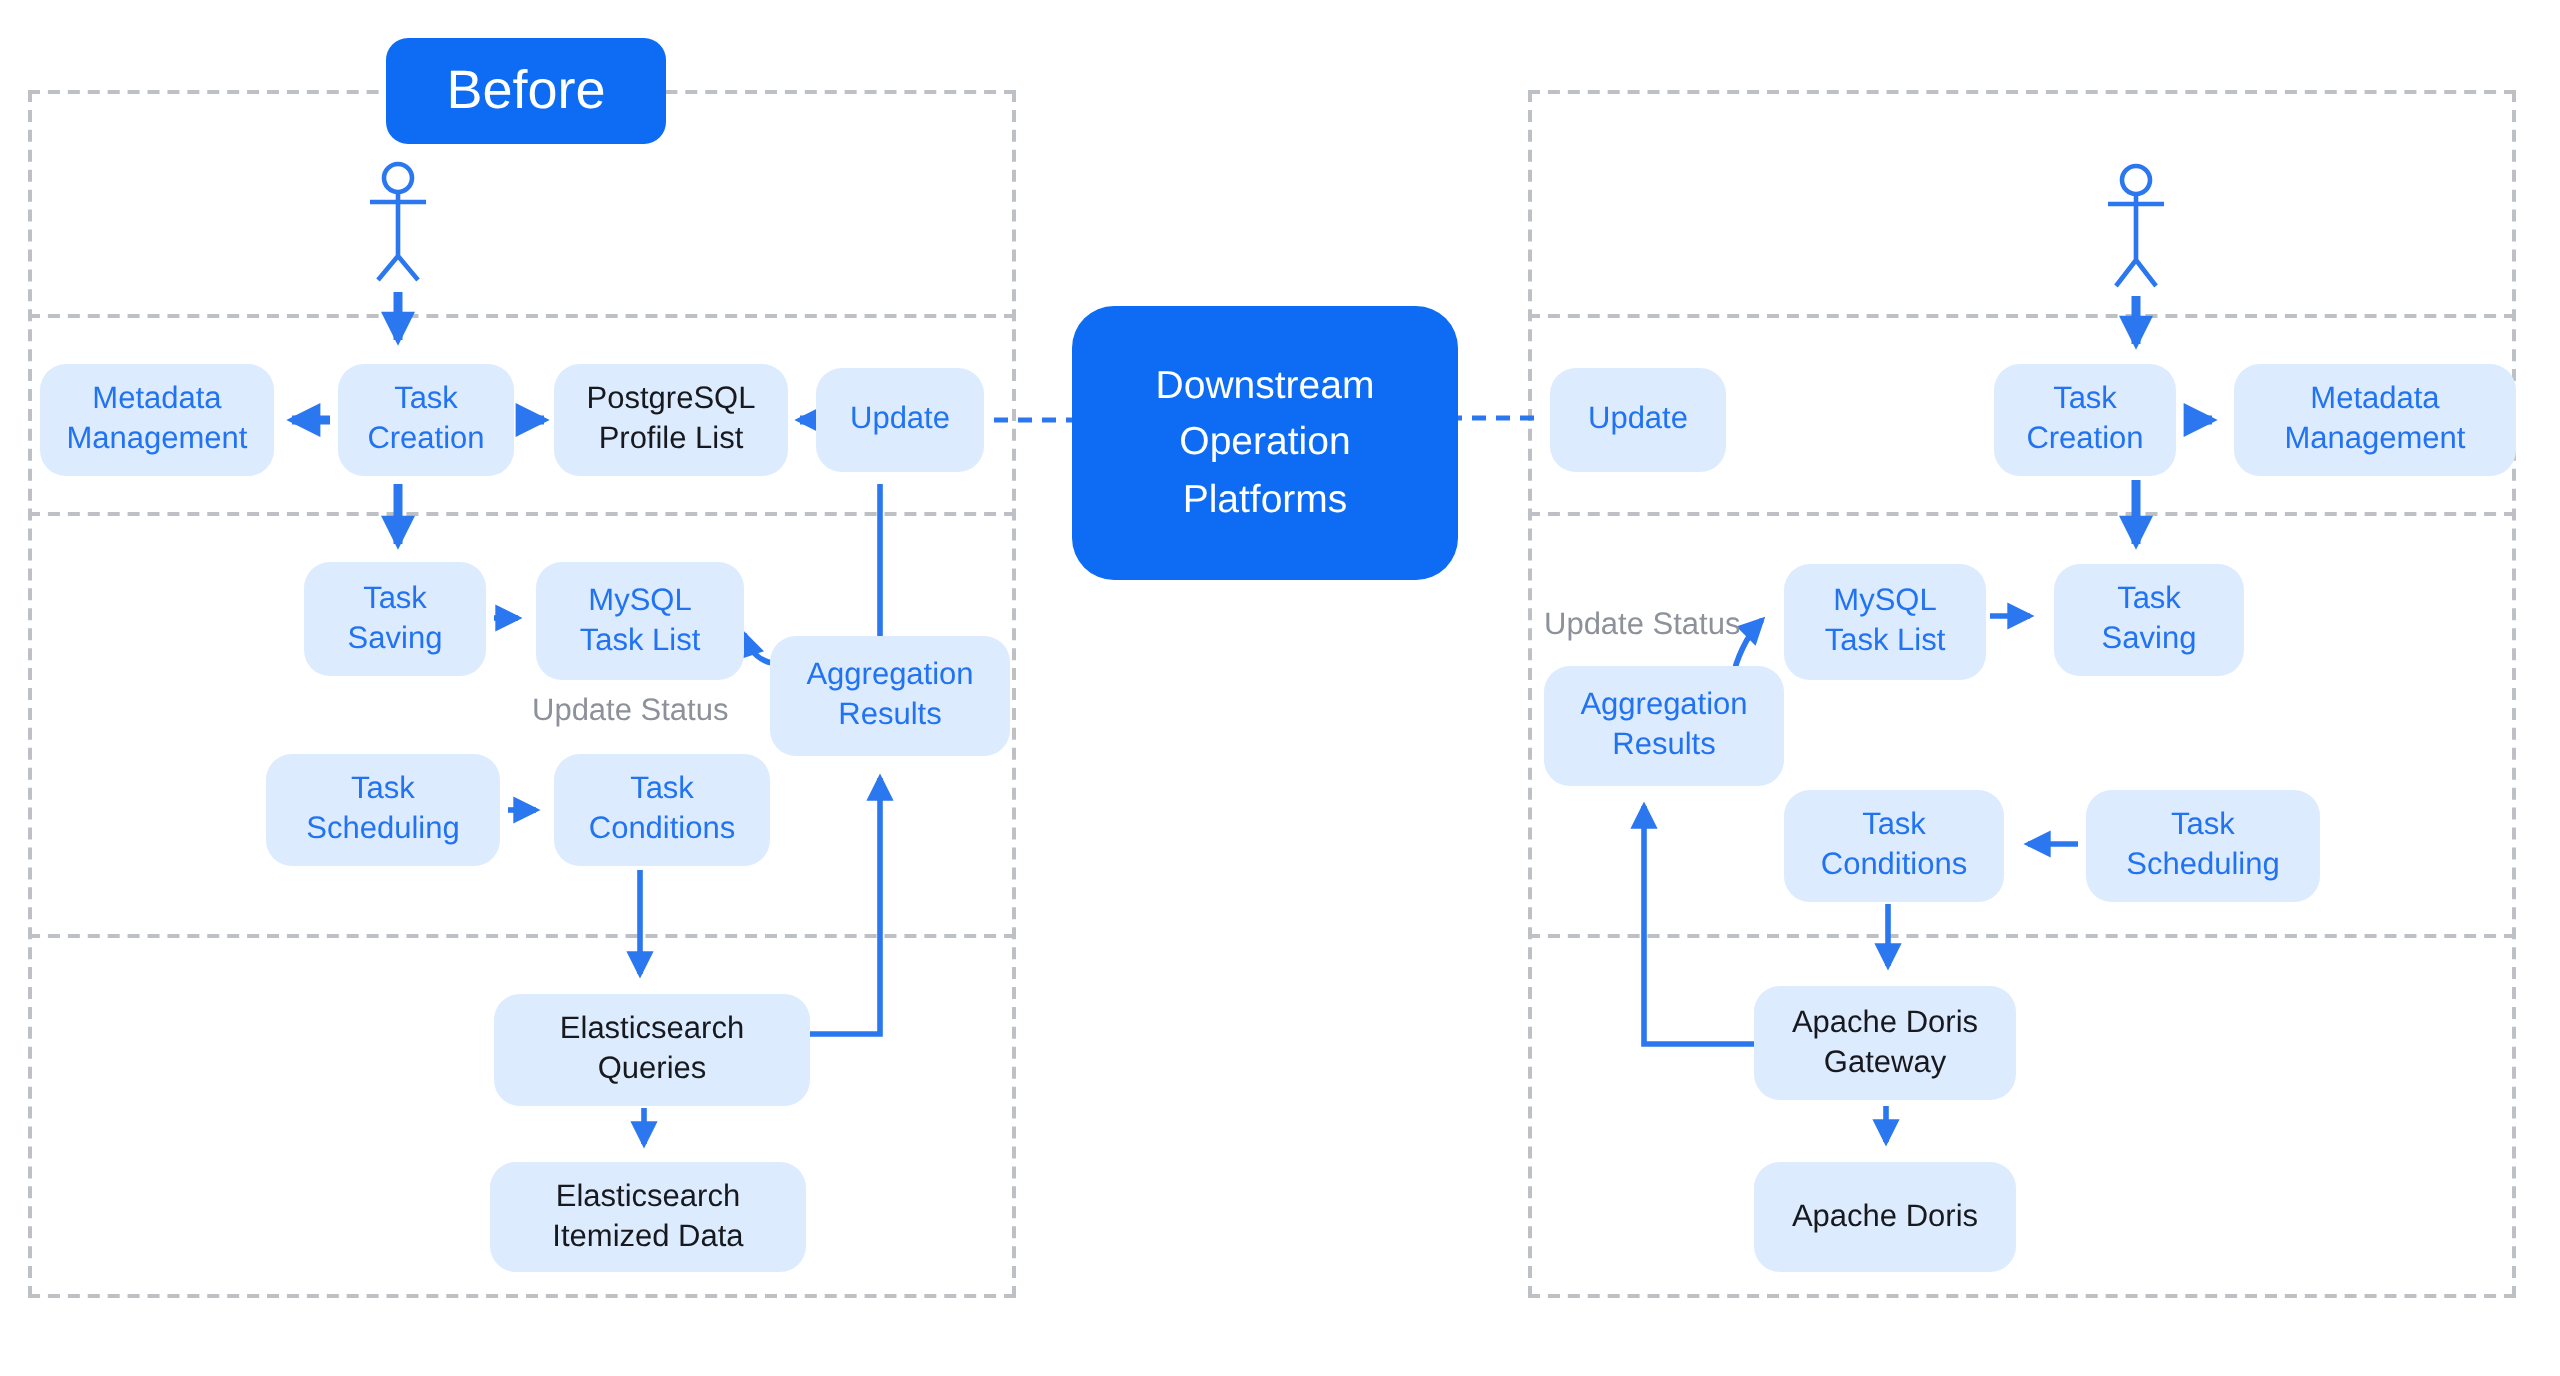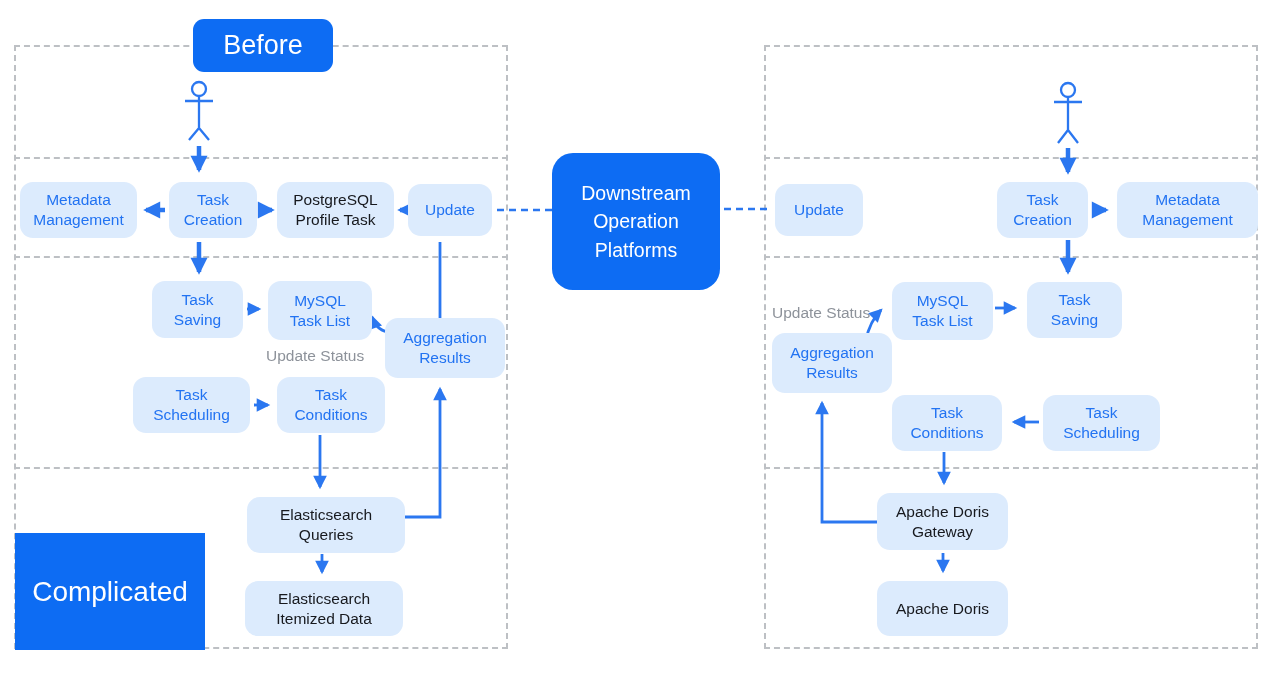--- a/index.html
+++ b/index.html
@@ -98,47 +98,46 @@
       <path d="M866,340 C868,330 873,318 881,310" marker-end="url(#ah-m)"></path>
       <path d="M1039,422 L1014,422" marker-end="url(#ah-m)"></path>
       <path d="M944,452 L944,483" marker-end="url(#ah-m)"></path>
       <path d="M943,553 L943,571" marker-end="url(#ah-m)"></path>
       <path d="M877,522 H822 V403" marker-end="url(#ah-m)"></path>
     </g>
   </svg>
 
   <div class="banner" style="left:193px;top:19px;width:140px;height:53px;">Before</div>
 
-  <div class="center-box" style="left:552px;top:153px;width:168px;height:137px;">Downstream
+  <div class="center-box" style="left:536px;top:153px;width:193px;height:137px;">Downstream
 Operation
 Platforms</div>
 
   <div class="node" style="left:20px;top:182px;width:117px;height:56px;">Metadata
 Management</div>
   <div class="node" style="left:169px;top:182px;width:88px;height:56px;">Task
 Creation</div>
   <div class="node dark" style="left:277px;top:182px;width:117px;height:56px;">PostgreSQL
-Profile Task</div>
+Profile List</div>
   <div class="node" style="left:408px;top:184px;width:84px;height:52px;">Update</div>
   <div class="node" style="left:152px;top:281px;width:91px;height:57px;">Task
 Saving</div>
   <div class="node" style="left:268px;top:281px;width:104px;height:59px;">MySQL
 Task List</div>
   <div class="node" style="left:385px;top:318px;width:120px;height:60px;">Aggregation
 Results</div>
   <div class="muted" style="left:266px;top:347px;">Update Status</div>
   <div class="node" style="left:133px;top:377px;width:117px;height:56px;">Task
 Scheduling</div>
   <div class="node" style="left:277px;top:377px;width:108px;height:56px;">Task
 Conditions</div>
   <div class="node dark" style="left:247px;top:497px;width:158px;height:56px;">Elasticsearch
 Queries</div>
   <div class="node dark" style="left:245px;top:581px;width:158px;height:55px;">Elasticsearch
 Itemized Data</div>
-  <div class="bigbox" style="left:15px;top:533px;width:190px;height:117px;">Complicated</div>
 
   <div class="node" style="left:775px;top:184px;width:88px;height:52px;">Update</div>
   <div class="node" style="left:997px;top:182px;width:91px;height:56px;">Task
 Creation</div>
   <div class="node" style="left:1117px;top:182px;width:141px;height:56px;">Metadata
 Management</div>
   <div class="muted" style="left:772px;top:304px;">Update Status</div>
   <div class="node" style="left:892px;top:282px;width:101px;height:58px;">MySQL
 Task List</div>
   <div class="node" style="left:1027px;top:282px;width:95px;height:56px;">Task

